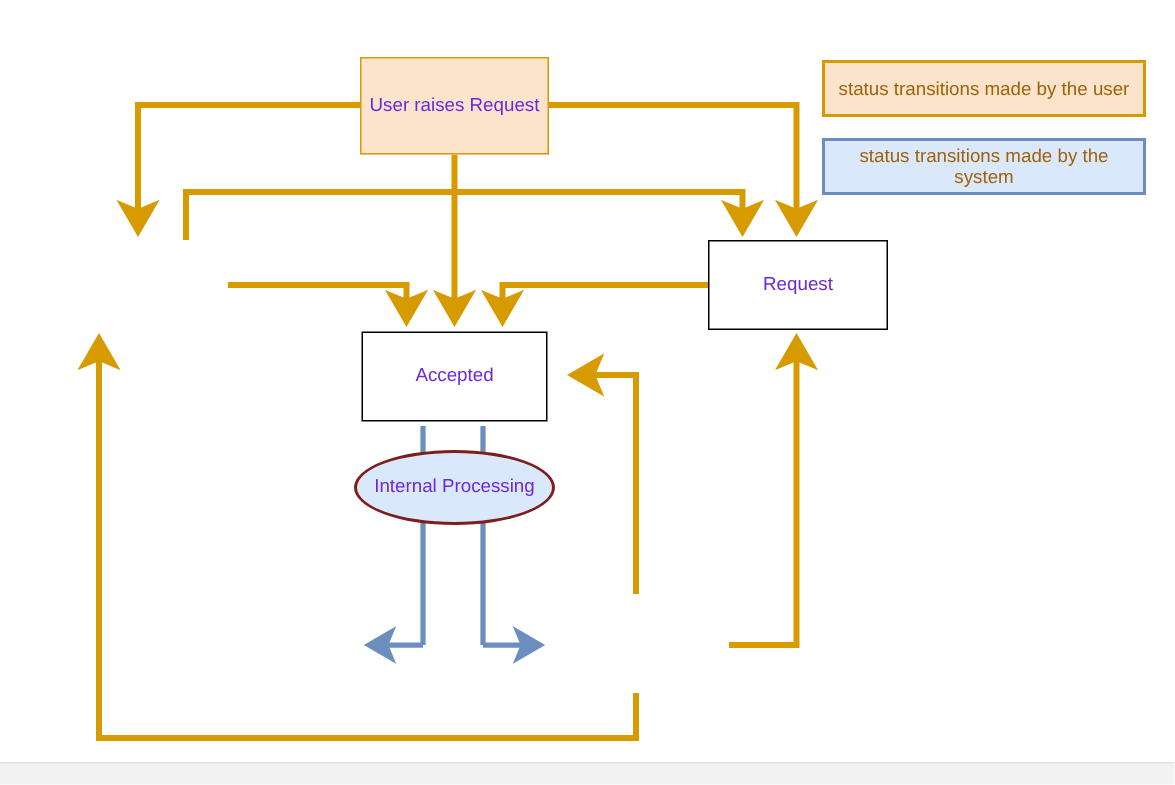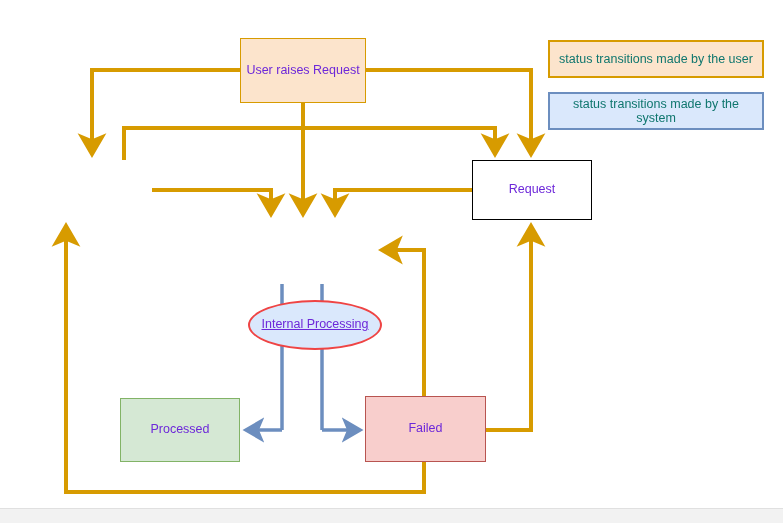--- a/index.html
+++ b/index.html
@@ -23,21 +23,21 @@
     line-height:1.25;
     z-index:5;
   }
   .node.ellipse{border-radius:50%;}
 
   .legend{
     position:absolute;
     box-sizing:border-box;
     display:flex;align-items:center;justify-content:center;
     font-size:12.5px;
-    color:#0f766e;
+    color:#a16207;
     z-index:6;
     padding:0 6px;
   }
   .bottombar{
     position:absolute;left:0;top:508px;width:783px;height:15px;
     background:#f2f2f2;border-top:1px solid #e0e0e0;
     z-index:1;
   }
 </style>
 </head>
@@ -79,32 +79,29 @@
 
   <div class="node" style="left:240px;top:38px;width:126px;height:65px;background:#FCE4CC;border:1.5px solid #D79B00;">
     <span>User raises Request</span>
   </div>
 
 
   <div class="node" style="left:472px;top:160px;width:120px;height:60px;background:#FFFFFF;border:1.5px solid #000000;">
     <span>Request</span>
   </div>
 
+  <div class="node" style="left:241px;top:221px;width:124px;height:60px;background:#FFFFFF;border:1.5px solid #000000;">
+    <span>Accepted</span>
+  </div>
 
-  <div class="node ellipse" style="left:248px;top:300px;width:134px;height:50px;background:#DAE8FC;border:2px solid #ef4444;z-index:6;text-decoration:underline;">
+  <div class="node ellipse" style="left:236px;top:300px;width:134px;height:50px;background:#DAE8FC;border:2px solid #7f1d1d;z-index:6;">
     <span>Internal Processing</span>
   </div>
 
-  <div class="node" style="left:120px;top:398px;width:120px;height:64px;background:#D5E8D4;border:1.5px solid #82B366;">
-    <span>Processed</span>
-  </div>
 
-  <div class="node" style="left:365px;top:396px;width:121px;height:66px;background:#F8CECC;border:1.5px solid #B85450;">
-    <span>Failed</span>
-  </div>
 
   <div class="legend" style="left:548px;top:40px;width:216px;height:38px;background:#FCE4CC;border:2.5px solid #D79B00;">
     <span>status transitions made by the user</span>
   </div>
 
   <div class="legend" style="left:548px;top:92px;width:216px;height:38px;background:#DAE8FC;border:2.5px solid #6C8EBF;text-align:center;">
     <span>status transitions made by the system</span>
   </div>
 
   <div class="bottombar"></div>

